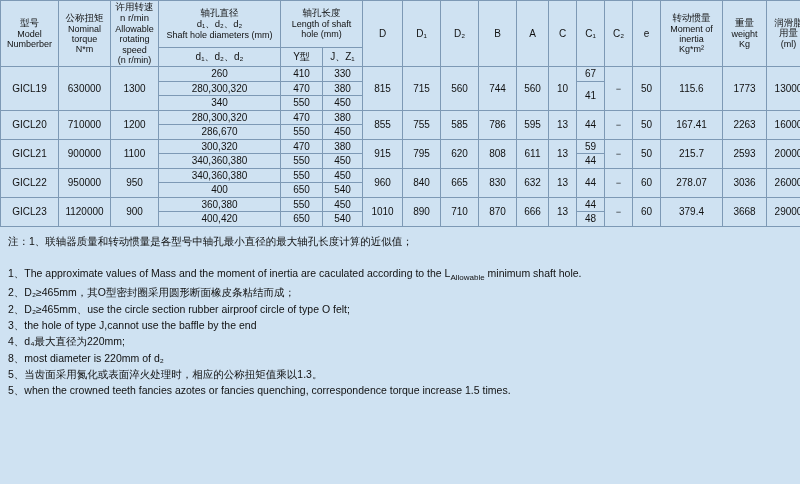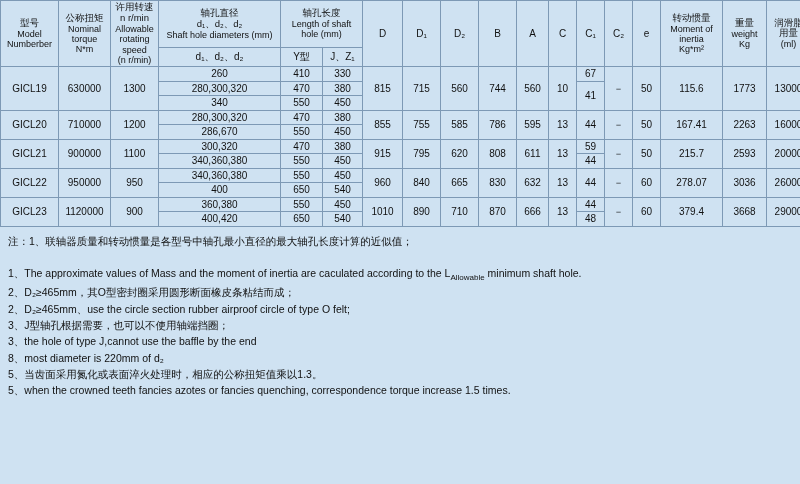--- a/index.html
+++ b/index.html
@@ -303,20 +303,20 @@
     </tbody>
   </table>
 
   <div class="notes">
     <div class="line first">注：1、联轴器质量和转动惯量是各型号中轴孔最小直径的最大轴孔长度计算的近似值；</div>
     <div class="line">
       <span>1、The approximate values of Mass and the moment of inertia are caculated  according to the L</span><span class="sub">Allowable</span><span> minimum shaft hole.</span>
     </div>
     <div class="line">2、D₂≥465mm，其O型密封圈采用圆形断面橡皮条粘结而成；</div>
     <div class="line">2、D₂≥465mm、use the circle section rubber airproof  circle of type O felt;</div>
-    <div class="line">3、J型轴孔根据需要，也可以不使用轴端挡圈；</div>
     <div class="line">3、the hole of type J,cannot use the baffle by the end</div>
+    <div class="line">4、d₄最大直径为220mm;</div>
     <div class="line">8、most diameter is 220mm of d₂</div>
     <div class="line">5、当齿面采用氮化或表面淬火处理时，相应的公称扭矩值乘以1.3。</div>
     <div class="line">5、when the crowned teeth fancies azotes or fancies quenching, correspondence torque increase  1.5 times.</div>
   </div>
 
 </div>
 
 </body></html>

